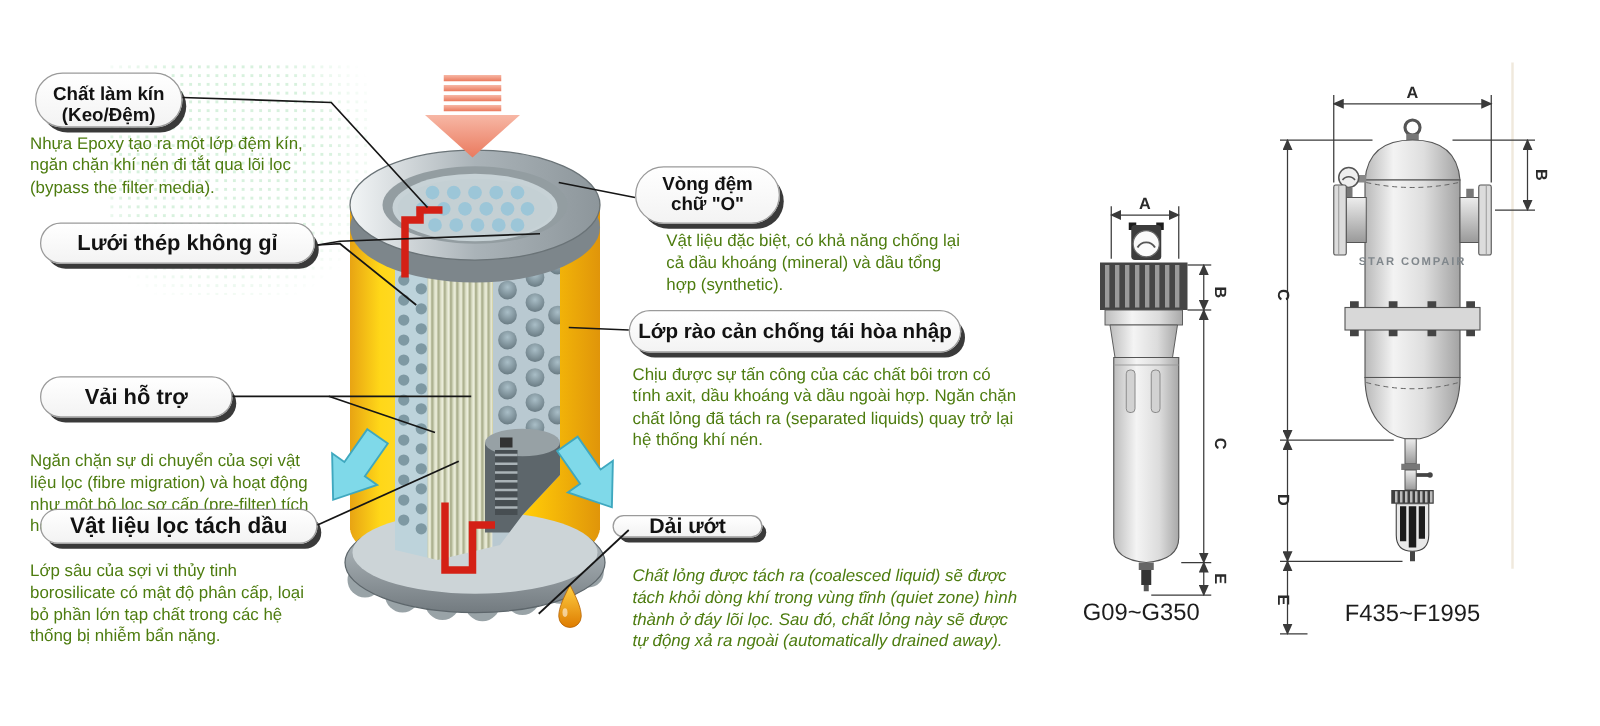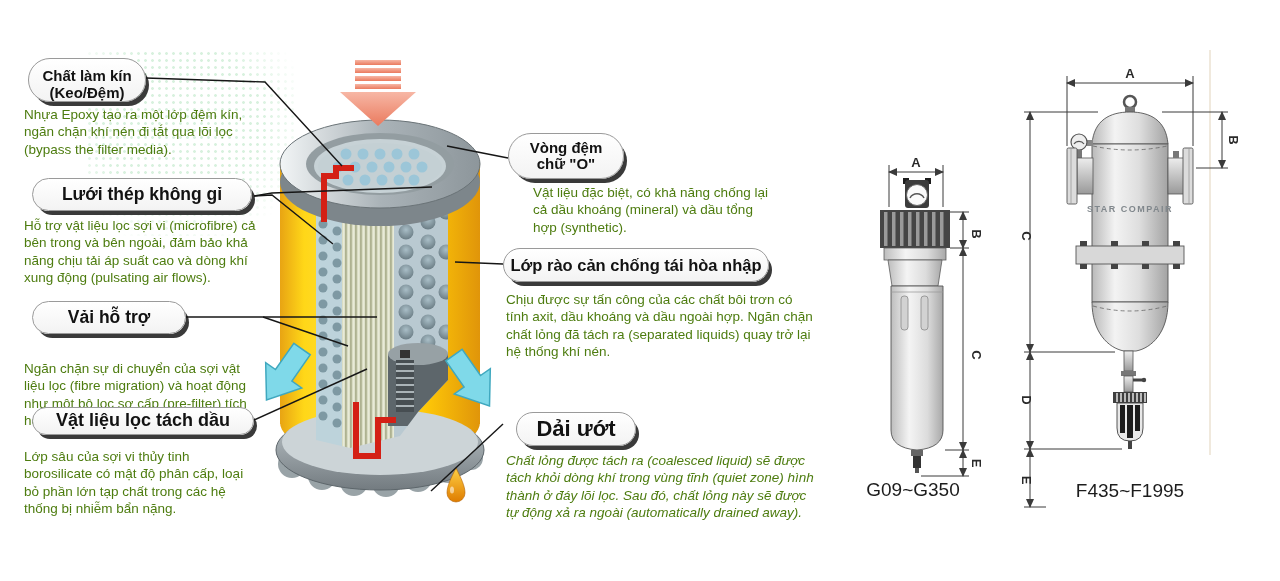--- a/index.html
+++ b/index.html
@@ -45,21 +45,20 @@
 
   <div class="pill" style="left:28px;top:58px;width:118px;height:44px;font-size:15px;justify-content:flex-end;">
     <span>Chất làm kín</span>
     <span>(Keo/Đệm)</span>
   </div>
   <div class="desc" style="left:24px;top:106px;width:222px;">Nhựa Epoxy tạo ra một lớp đệm kín, ngăn chặn khí nén đi tắt qua lõi lọc (bypass the filter media).</div>
 
   <div class="pill" style="left:32px;top:178px;width:220px;height:33px;font-size:17.5px;">
     <span>Lưới thép không gỉ</span>
   </div>
-  <div class="desc" style="left:24px;top:217px;width:232px;">Hỗ trợ vật liệu lọc sợi vi (microfibre) cả bên trong và bên ngoài, đảm bảo khả năng chịu tải áp suất cao và dòng khí xung động (pulsating air flows).</div>
 
   <div class="pill" style="left:32px;top:301px;width:154px;height:33px;font-size:17.5px;">
     <span>Vải hỗ trợ</span>
   </div>
   <div class="desc" style="left:24px;top:360px;width:232px;">Ngăn chặn sự di chuyển của sợi vật liệu lọc (fibre migration) và hoạt động như một bộ lọc sơ cấp (pre-filter) tích hợp.</div>
 
   <div class="pill" style="left:32px;top:407px;width:222px;height:28px;font-size:18px;">
     <span>Vật liệu lọc tách dầu</span>
   </div>
   <div class="desc" style="left:24px;top:448px;width:232px;">Lớp sâu của sợi vi thủy tinh borosilicate có mật độ phân cấp, loại bỏ phần lớn tạp chất trong các hệ thống bị nhiễm bẩn nặng.</div>
@@ -68,21 +67,21 @@
     <span>Vòng đệm</span>
     <span>chữ "O"</span>
   </div>
   <div class="desc" style="left:510px;top:184px;width:240px;margin-left:23px;">Vật liệu đặc biệt, có khả năng chống lại cả dầu khoáng (mineral) và dầu tổng hợp (synthetic).</div>
 
   <div class="pill" style="left:503px;top:248px;width:266px;height:34px;font-size:16.5px;">
     <span>Lớp rào cản chống tái hòa nhập</span>
   </div>
   <div class="desc" style="left:506px;top:291px;width:312px;">Chịu được sự tấn công của các chất bôi trơn có tính axit, dầu khoáng và dầu ngoài hợp. Ngăn chặn chất lỏng đã tách ra (separated liquids) quay trở lại hệ thống khí nén.</div>
 
-  <div class="pill" style="left:516px;top:412px;width:120px;height:34px;font-size:22px;">
+  <div class="pill" style="left:490px;top:412px;width:120px;height:18px;font-size:17px;">
     <span>Dải ướt</span>
   </div>
   <div class="desc" style="left:506px;top:452px;width:308px;font-style:italic;">Chất lỏng được tách ra (coalesced liquid) sẽ được tách khỏi dòng khí trong vùng tĩnh (quiet zone) hình thành ở đáy lõi lọc. Sau đó, chất lỏng này sẽ được tự động xả ra ngoài (automatically drained away).</div>
 
   <svg style="left:250px;top:50px;" width="270" height="470" viewBox="0 0 270 470">
     <defs>
       <linearGradient id="gYellow" x1="0" y1="0" x2="1" y2="0">
         <stop offset="0" stop-color="#e8a413"></stop>
           <stop offset=".12" stop-color="#ffd718"></stop>
         <stop offset=".45" stop-color="#ffe04a"></stop>

